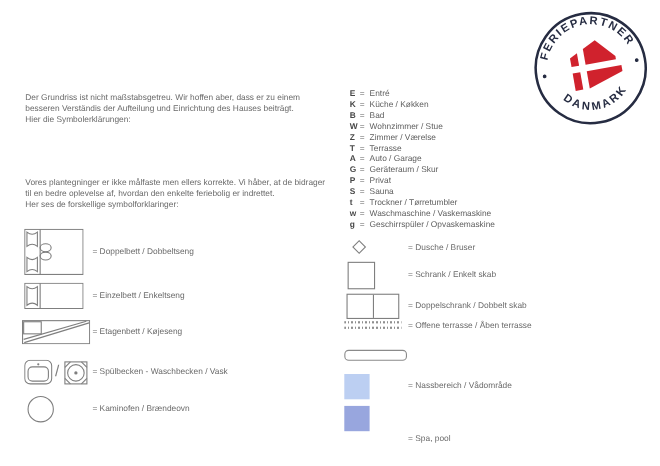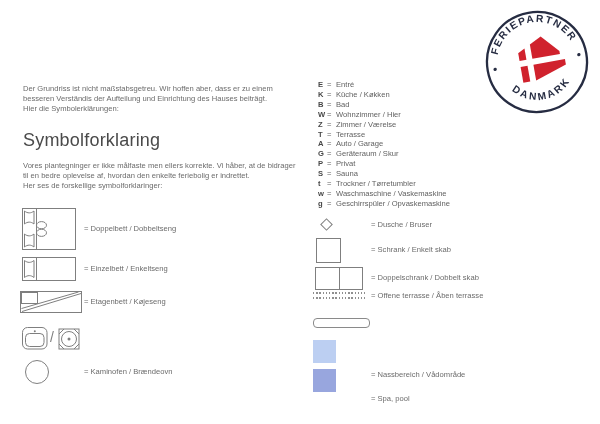--- a/index.html
+++ b/index.html
@@ -64,21 +64,20 @@
         <polygon points="49,34.5 61,28.5 77,46 77,49 49,49" fill="#d0222d"></polygon>
         <polygon points="36,55 43,55 43,71 36,71" fill="#d0222d"></polygon>
         <polygon points="49,55 81,55 81,60.5 49,71" fill="#d0222d"></polygon>
       </g>
     </g>
   </svg>
 
   <div class="para" style="left:23px;top:84px;width:290px;">Der Grundriss ist nicht maßstabsgetreu. Wir hoffen aber, dass er zu einem
 besseren Verständis der Aufteilung und Einrichtung des Hauses beiträgt.
 Hier die Symbolerklärungen:</div>
-  <div class="heading" style="left:23px;top:130px;">Symbolforklaring</div>
   <div class="para" style="left:23px;top:161px;width:300px;">Vores plantegninger er ikke målfaste men ellers korrekte. Vi håber, at de bidrager
 til en bedre oplevelse af, hvordan den enkelte feriebolig er indrettet.
 Her ses de forskellige symbolforklaringer:</div>
 
   <div class="codes">
     <div class="crow">
         <span class="c">E</span>
         <span class="eq">=</span>
         <span>Entré</span>
       </div>
@@ -88,21 +87,21 @@
         <span>Küche / Køkken</span>
       </div>
     <div class="crow">
         <span class="c">B</span>
         <span class="eq">=</span>
         <span>Bad</span>
       </div>
     <div class="crow">
         <span class="c">W</span>
         <span class="eq">=</span>
-        <span>Wohnzimmer / Hier</span>
+        <span>Wohnzimmer / Stue</span>
       </div>
     <div class="crow">
         <span class="c">Z</span>
         <span class="eq">=</span>
         <span>Zimmer / Værelse</span>
       </div>
     <div class="crow">
         <span class="c">T</span>
         <span class="eq">=</span>
         <span>Terrasse</span>
@@ -187,20 +186,21 @@
     <svg width="22" height="22" viewBox="0 0 22 22">
       <rect class="outline" x="1" y="1" width="20" height="20"></rect>
       <line class="outline" x1="1" y1="6" x2="6" y2="1"></line>
       <line class="outline" x1="16" y1="1" x2="21" y2="6"></line>
       <line class="outline" x1="21" y1="16" x2="16" y2="21"></line>
       <line class="outline" x1="6" y1="21" x2="1" y2="16"></line>
       <circle class="outline" cx="11" cy="11" r="7.5"></circle>
       <circle cx="11" cy="11" r="1.5" fill="#7f7f7f"></circle>
     </svg>
   </div>
+  <div class="lbl" style="left:84px;top:333px;">= Spülbecken - Waschbecken / Vask</div>
 
   <div class="circle-sym" style="left:25px;top:360px;"></div>
   <div class="lbl" style="left:84px;top:367px;">= Kaminofen / Brændeovn</div>
 
   <div class="diamond" style="left:322px;top:220px;"></div>
   <div class="lbl" style="left:371px;top:220px;">= Dusche / Bruser</div>
 
   <div class="cab" style="left:316px;top:238px;"></div>
   <div class="lbl" style="left:371px;top:245px;">= Schrank / Enkelt skab</div>
 
@@ -209,18 +209,18 @@
 
   <div class="dotted" style="left:313px;top:292px;">
       <i></i>
       <i></i>
     </div>
   <div class="lbl" style="left:371px;top:291px;">= Offene terrasse / Åben terrasse</div>
 
   <div class="stadium" style="left:313px;top:318px;"></div>
 
   <div class="bluebox" style="left: 313px; top: 340px; background: rgb(188, 207, 242);"></div>
-  <div class="lbl" style="left:371px;top:346px;margin-top:24px;">= Nassbereich / Vådområde</div>
+  <div class="lbl" style="left:371px;top:346px;">= Nassbereich / Vådområde</div>
 
   <div class="bluebox" style="left: 313px; top: 369px; background: rgb(152, 166, 222);"></div>
   <div class="lbl" style="left:371px;top:394px;">= Spa, pool</div>
 
 </div>
 
 </body></html>

